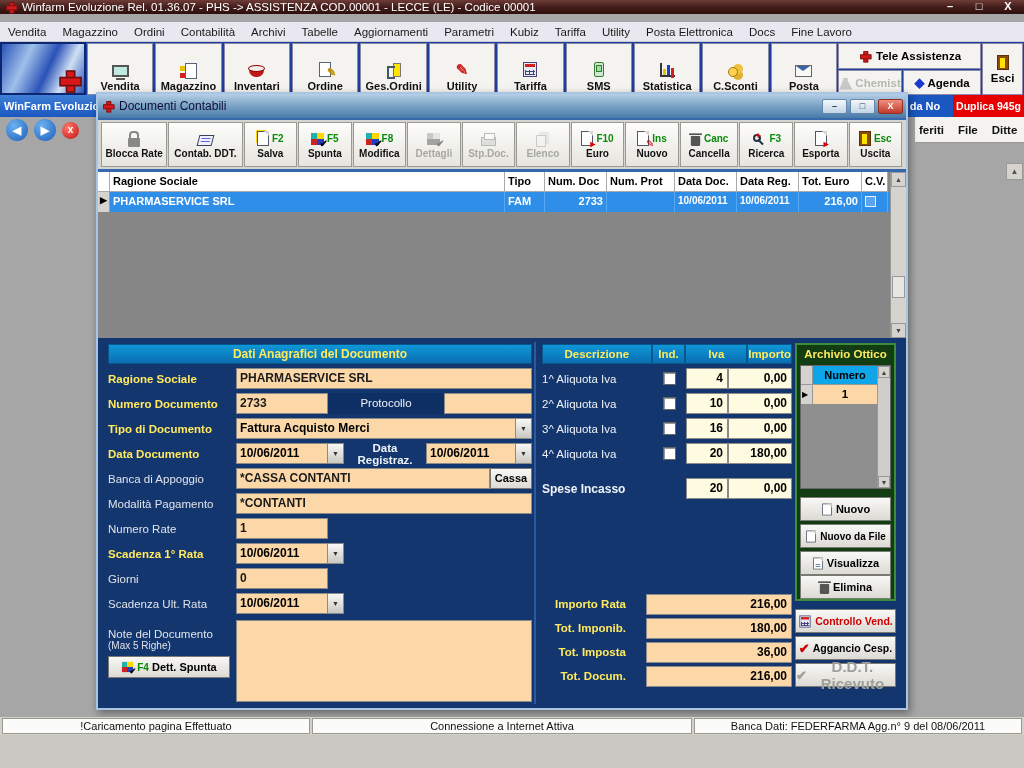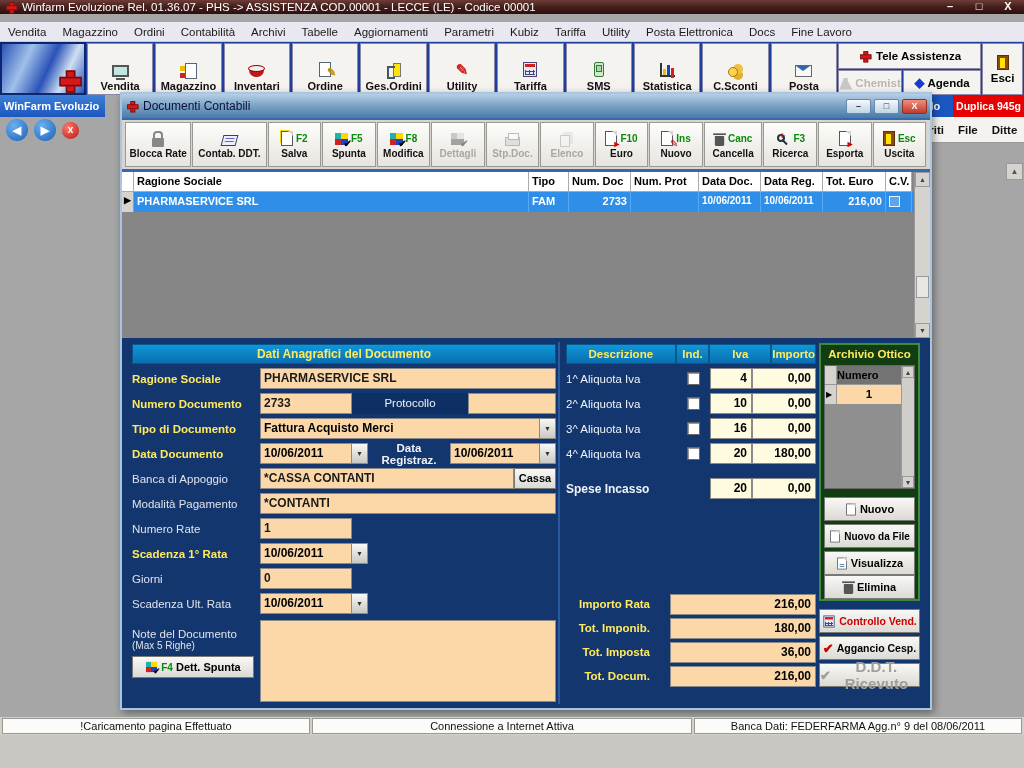--- a/index.html
+++ b/index.html
@@ -63,21 +63,21 @@
   #bg-scrollup { left:1006px; top:163px; width:17px; height:17px; background:#d6d3ce;
     border:1px solid #999; font-size:8px; text-align:center; line-height:16px; color:#555; }
 
   
   #statusbar { left:0; top:717px; width:1024px; height:18px; background:#d4d0c8; }
   .sseg { position:absolute; top:1px; height:16px; background:#fbfbf9; border:1px solid #9a9a94;
     font-size:11px; color:#111; text-align:center; line-height:14px; overflow:hidden; }
   #bottomstrip { left:0; top:735px; width:1024px; height:33px; background:#c9c7c2; }
 
   
-  #dialog { left:120px; top:92px; width:812px; height:618px; border:2px solid #a8c6e4;
+  #dialog { left:96px; top:92px; width:812px; height:618px; border:2px solid #a8c6e4;
     background:#14366e; box-shadow:2px 3px 8px #00000066; }
   #dlg-title { position:absolute; left:0; top:0; right:0; height:24px;
     background:linear-gradient(180deg,#b7cfe6 0%,#7ea6c8 45%,#4a7aa9 100%);
     display:flex; align-items:center; font-size:12px; color:#101033; }
   #dlg-title .t { flex:1; padding-left:4px; }
   .dwinbtn { width:25px; height:15px; margin-right:3px; border:1px solid #6688aa; border-radius:2px;
     background:linear-gradient(180deg,#f4f8fc,#c0d4e6); font-size:9px; font-weight:bold;
     text-align:center; line-height:13px; color:#234; }
   .dwinbtn.close { background:linear-gradient(180deg,#f09080,#c0392b); color:#fff; border-color:#903020; }
 
@@ -165,22 +165,22 @@
     font-size:12px; font-weight:bold; text-align:right; padding:0 4px; }
 
   
   #fright { position:absolute; left:697px; top:0; width:101px; bottom:0; }
   #greenpanel { position:absolute; left:0; top:5px; width:101px; height:258px;
     background:#123c12; border:2px solid #3c8c3c; }
   #greenpanel .ttl { color:#ffe95e; font-weight:bold; font-size:11.5px; text-align:center; height:18px; line-height:18px; }
   #agrid { position:absolute; left:3px; right:3px; top:20px; height:124px; background:#8f8f8f; border:1px solid #666; }
   #agrid .ahead { display:flex; height:19px; }
   #agrid .ahead .m { width:12px; background:#d6d3ce; border-right:1px solid #999; border-bottom:1px solid #999; }
-  #agrid .ahead .c { flex:1; background:#737373; border-bottom:1px solid #999; font-size:11px;
-    font-weight:bold; line-height:18px; }
+  #agrid .ahead .c { flex:1; background:#0ea5e9; border-bottom:1px solid #999; font-size:11px;
+    font-weight:bold; text-align:center; line-height:18px; }
   #agrid .arow { display:flex; height:19px; }
   #agrid .arow .m { width:12px; background:#d6d3ce; border-right:1px solid #999; font-size:8px; line-height:19px; padding-left:1px; }
   #agrid .arow .c { flex:1; background:#fcd8a8; font-size:11.5px; font-weight:bold; text-align:center; line-height:19px; }
   #agrid .ascroll { position:absolute; right:0; top:0; bottom:0; width:13px; background:#cfcecb; border-left:1px solid #999; }
   .abtn { position:absolute; left:3px; right:3px; height:24px; display:flex; align-items:center;
     justify-content:center; gap:3px; }
   .abtn .t { font-size:11px; font-weight:bold; }
   .abtn.red .t { color:#cc0000; }
   .abtn.dis { color:#a0a09a; }
   .abtn.dis .t { color:#a0a09a; }

